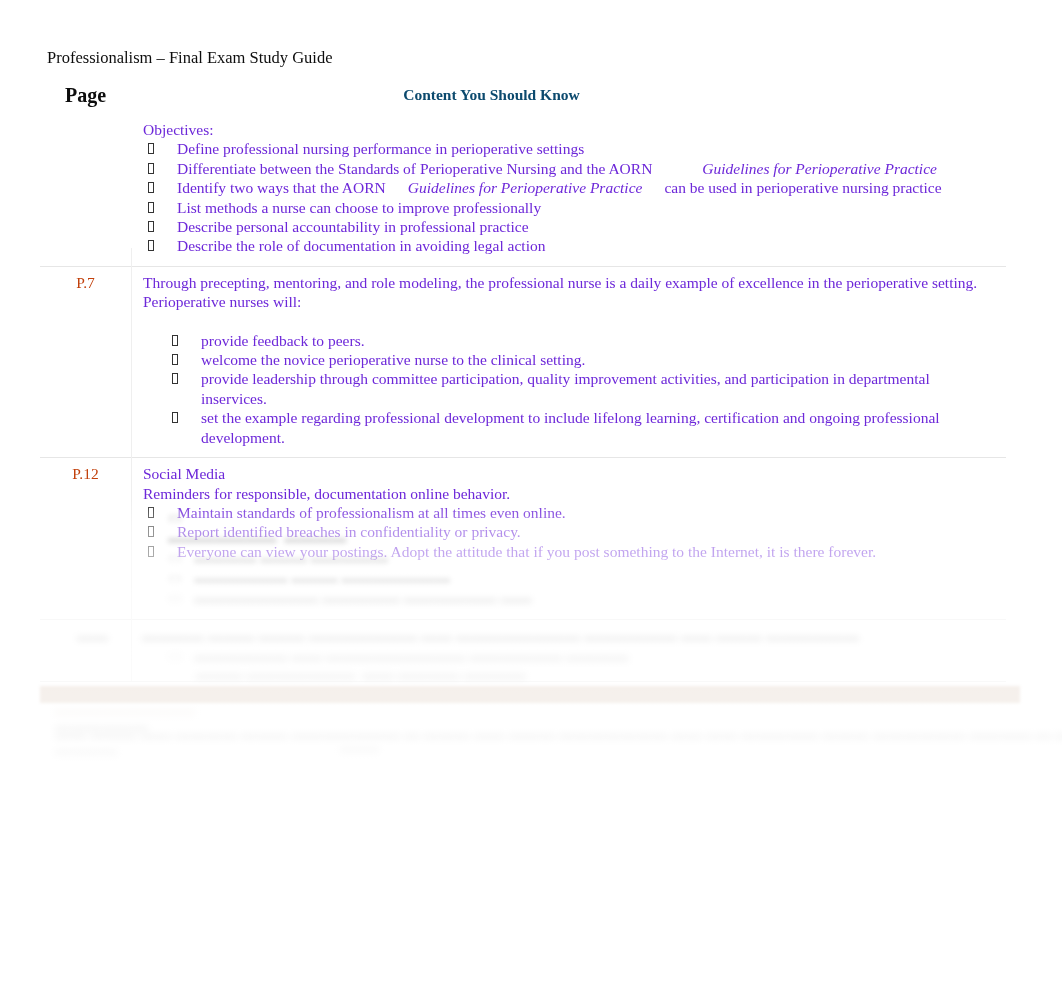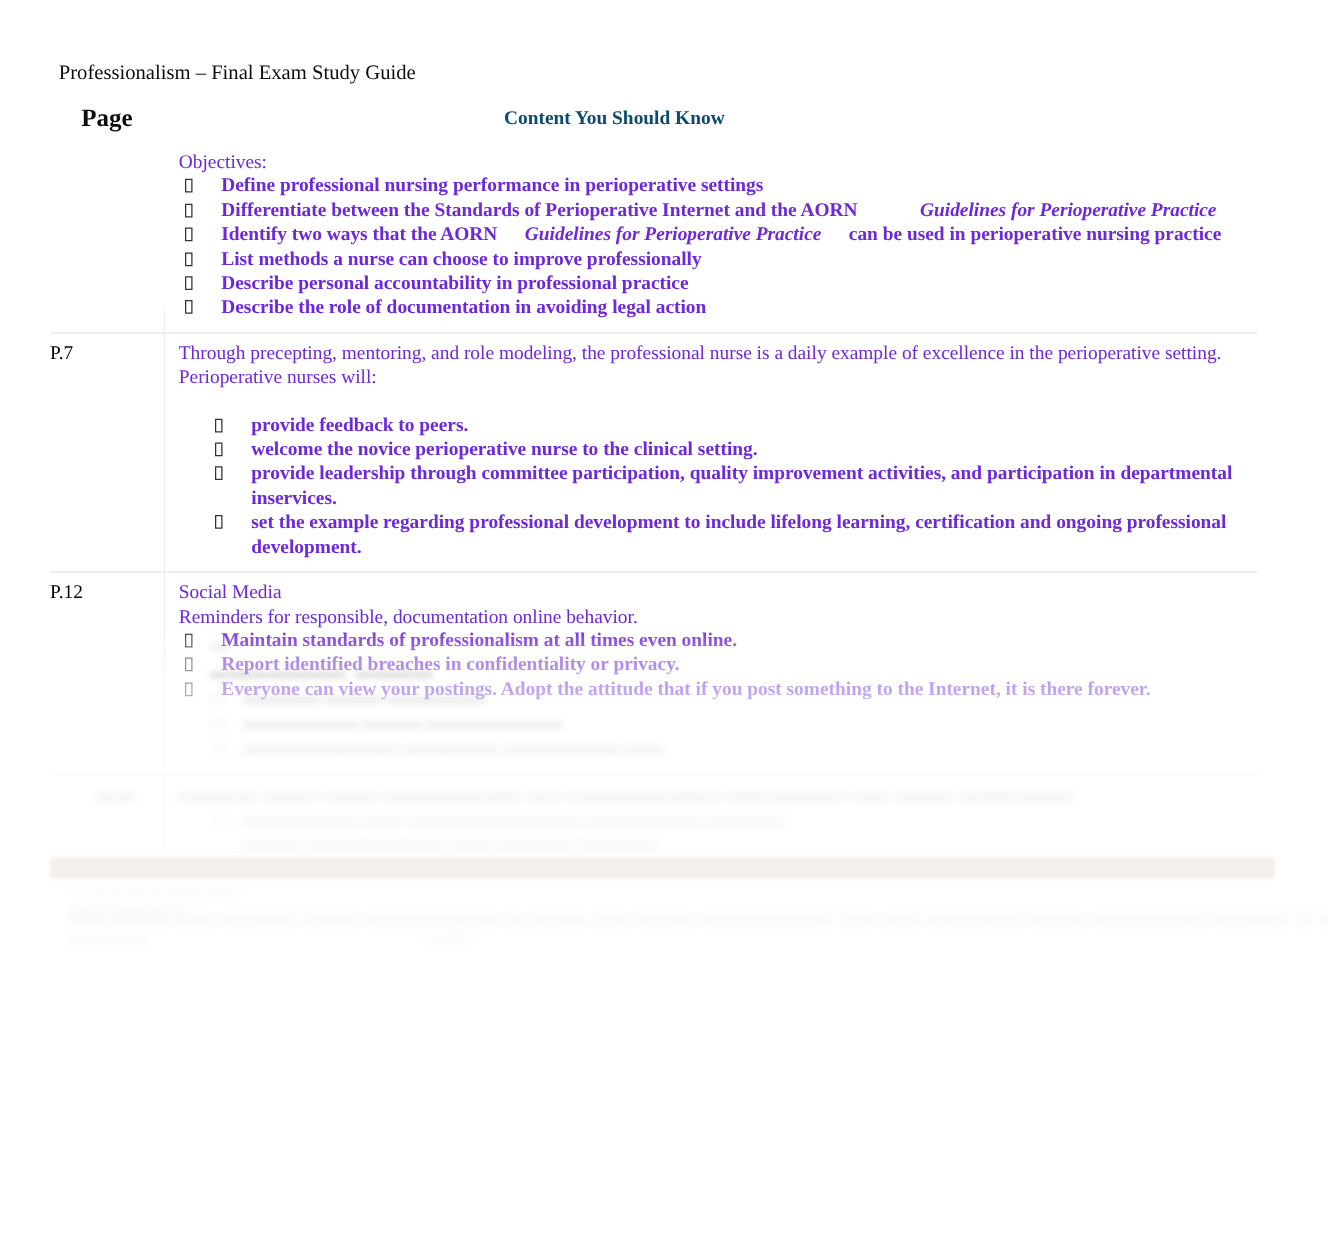--- a/index.html
+++ b/index.html
@@ -63,42 +63,42 @@
     line-height: 38px;
     color: #0c4a6e;
     padding-right: 166px !important;
   }
 
   .row-sep td {
     border-top: 1px solid #e6e6e6;
   }
 
   .cell-page {
+    text-align: center;
     font-size: 15.5px;
     padding-top: 7px !important;
-    color: #000000;
+    color: #c2410c;
   }
   .cell-body {
     font-size: 15.5px;
     line-height: 19.4px;
     padding-top: 6px !important;
     padding-bottom: 10px !important;
     padding-right: 10px !important;
     color: #6d28d9;
   }
 
   .lead { margin: 0 0 0 0; }
   .lead + .lead { margin-top: 0; }
 
   
   ul.tofu {
     list-style: none;
     margin: 0;
     padding: 0;
-    font-weight: bold;
   }
   ul.tofu > li {
     position: relative;
     padding-left: 34px;
     margin: 0;
     line-height: 19.4px;
   }
   ul.tofu > li::before {
     content: "";
     position: absolute;
@@ -210,21 +210,21 @@
 
     <tbody>
 
       <tr>
         <td class="cell-page"></td>
         <td class="col-gap"></td>
         <td class="cell-body">
           <div class="lead">Objectives:</div>
           <ul class="tofu">
             <li>Define professional nursing performance in perioperative settings</li>
-            <li><span>Differentiate between the Standards of Perioperative Internet and the AORN</span><span class="wide-gap"></span><span class="title-italic">Guidelines for Perioperative Practice</span></li>
+            <li><span>Differentiate between the Standards of Perioperative Nursing and the AORN</span><span class="wide-gap"></span><span class="title-italic">Guidelines for Perioperative Practice</span></li>
             <li><span>Identify two ways that the AORN</span><span class="wide-gap-sm"></span><span class="title-italic">Guidelines for Perioperative Practice</span><span class="wide-gap-sm"></span><span>can be used in perioperative nursing practice</span></li>
             <li>List methods a nurse can choose to improve professionally</li>
             <li>Describe personal accountability in professional practice</li>
             <li>Describe the role of documentation in avoiding legal action</li>
           </ul>
         </td>
       </tr>
 
       <tr class="row-sep">
         <td class="cell-page">P.7</td>

